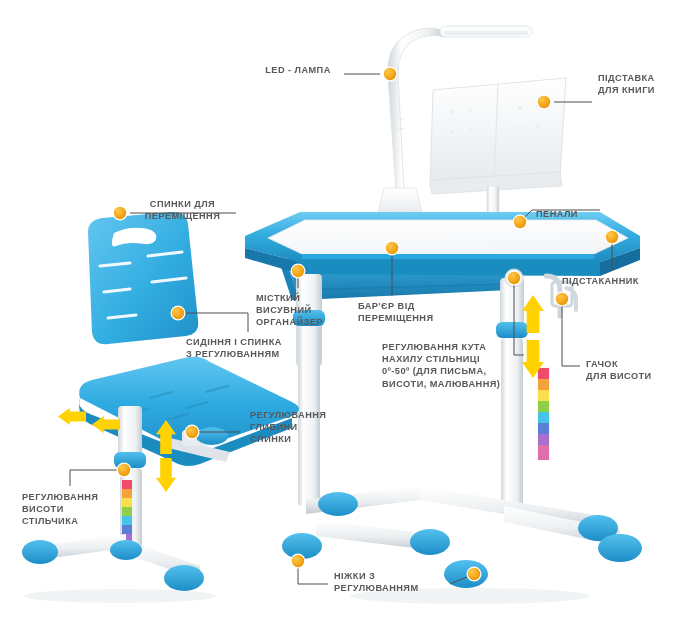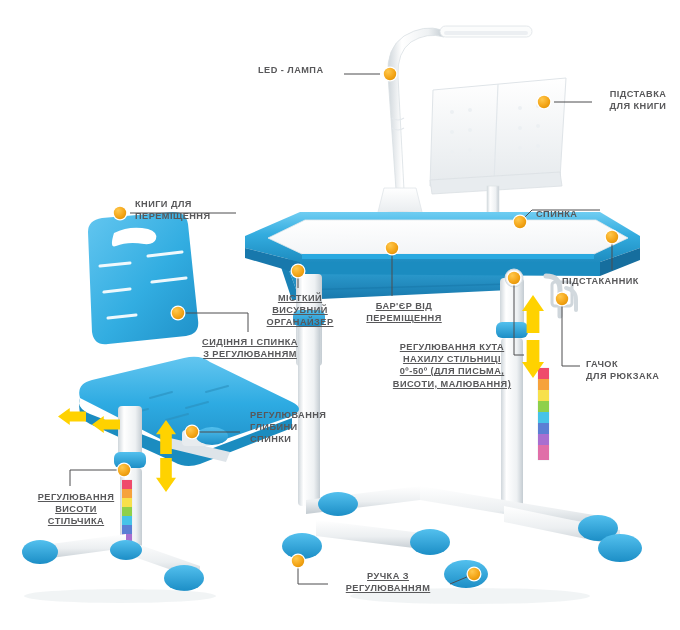--- a/index.html
+++ b/index.html
@@ -18,23 +18,23 @@
   .callout{
     position:absolute;
     font-size:9.2px;
     font-weight:bold;
     letter-spacing:.45px;
     line-height:12.2px;
     color:#58585a;
     white-space:pre-line;
     -webkit-font-smoothing:antialiased;
   }
-  .callout.r{text-align:left;}
+  .callout.r{text-align:center;}
   .callout.l{text-align:left;}
-  .callout.c{text-align:center;text-decoration:underline;}
+  .callout.c{text-align:left;}
 </style>
 </head>
 <body>
 
 <div id="stage">
 
   <svg id="art" viewBox="0 0 680 630" xmlns="http://www.w3.org/2000/svg">
     <defs>
       <linearGradient id="gBlueTop" x1="0" y1="0" x2="0" y2="1">
         <stop offset="0" stop-color="#6fcdf2"></stop>
@@ -321,41 +321,41 @@
         </g>
         <g>
           <circle cx="474" cy="574" r="7.5" fill="#ffffff"></circle>
           <circle cx="474" cy="574" r="6.2" fill="url(#gDotO)"></circle>
         </g>
       </g>
   </svg>
 
   <div id="labels">
       <div class="callout r" style="left: 258px; top: 64px; width: 80px;">LED - ЛАМПА</div>
-      <div class="callout l" style="left: 598px; top: 88px; width: 80px; text-align: center;">ПІДСТАВКА
+      <div class="callout l" style="left: 598px; top: 72px; width: 80px;">ПІДСТАВКА
 ДЛЯ КНИГИ</div>
-      <div class="callout r" style="left: 135px; top: 198px; width: 95px;">КНИГИ ДЛЯ
+      <div class="callout r" style="left: 135px; top: 198px; width: 95px;">СПИНКИ ДЛЯ
 ПЕРЕМІЩЕННЯ</div>
-      <div class="callout l" style="left: 536px; top: 208px; width: 70px;">СПИНКА</div>
+      <div class="callout l" style="left: 536px; top: 208px; width: 70px;">ПЕНАЛИ</div>
       <div class="callout c" style="left: 256px; top: 292px; width: 88px;">МІСТКИЙ
 ВИСУВНИЙ
 ОРГАНАЙЗЕР</div>
       <div class="callout c" style="left: 358px; top: 300px; width: 92px;">БАР'ЄР ВІД
 ПЕРЕМІЩЕННЯ</div>
       <div class="callout l" style="left: 562px; top: 275px; width: 100px;">ПІДСТАКАННИК</div>
       <div class="callout c" style="left: 186px; top: 336px; width: 128px;">СИДІННЯ І СПИНКА
 З РЕГУЛЮВАННЯМ</div>
       <div class="callout c" style="left: 382px; top: 341px; width: 140px;">РЕГУЛЮВАННЯ КУТА
 НАХИЛУ СТІЛЬНИЦІ
 0º-50º (ДЛЯ ПИСЬМА,
 ВИСОТИ, МАЛЮВАННЯ)</div>
       <div class="callout l" style="left: 586px; top: 358px; width: 90px;">ГАЧОК
-ДЛЯ РЮКЗАКА</div>
+ДЛЯ ВИСОТИ</div>
       <div class="callout l" style="left: 250px; top: 409px; width: 90px;">РЕГУЛЮВАННЯ
 ГЛИБИНИ
 СПИНКИ</div>
       <div class="callout c" style="left: 22px; top: 491px; width: 108px;">РЕГУЛЮВАННЯ
 ВИСОТИ
 СТІЛЬЧИКА</div>
-      <div class="callout c" style="left: 334px; top: 570px; width: 108px;">РУЧКА З
+      <div class="callout c" style="left: 334px; top: 570px; width: 108px;">НІЖКИ З
 РЕГУЛЮВАННЯМ</div>
     </div>
 </div>
 
 </body></html>

